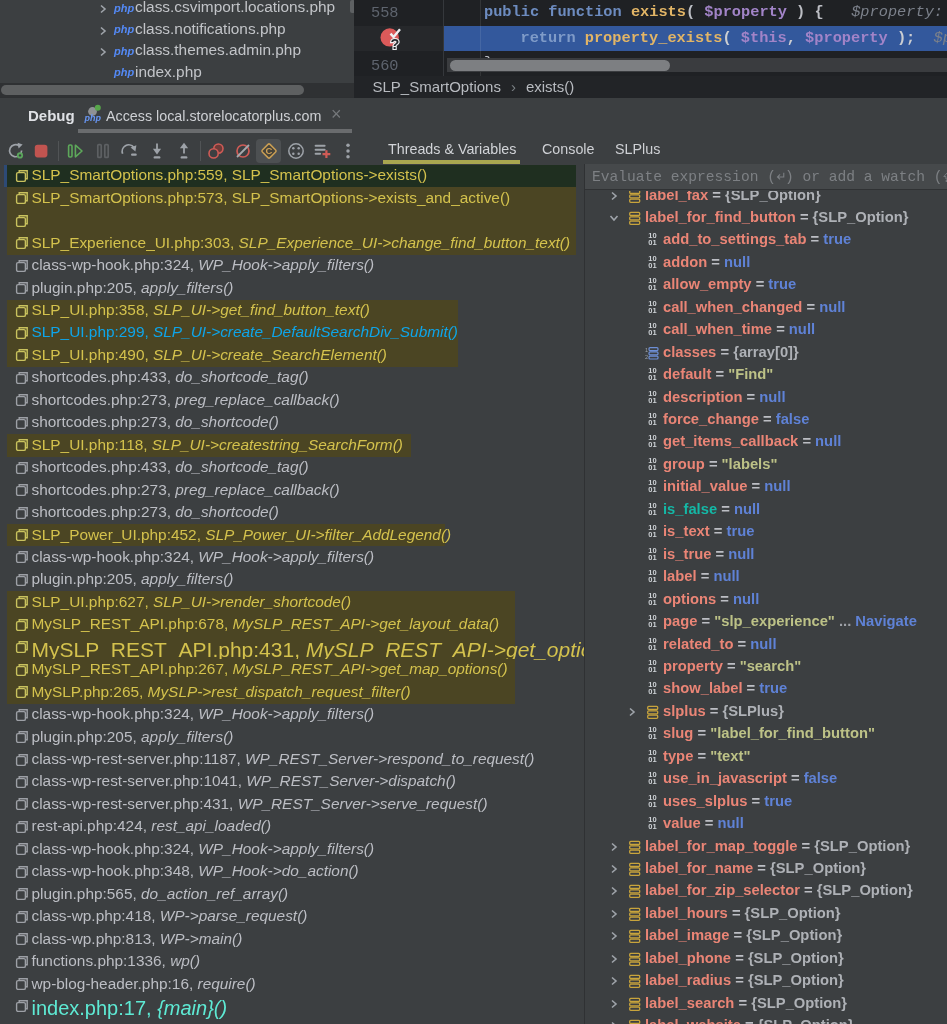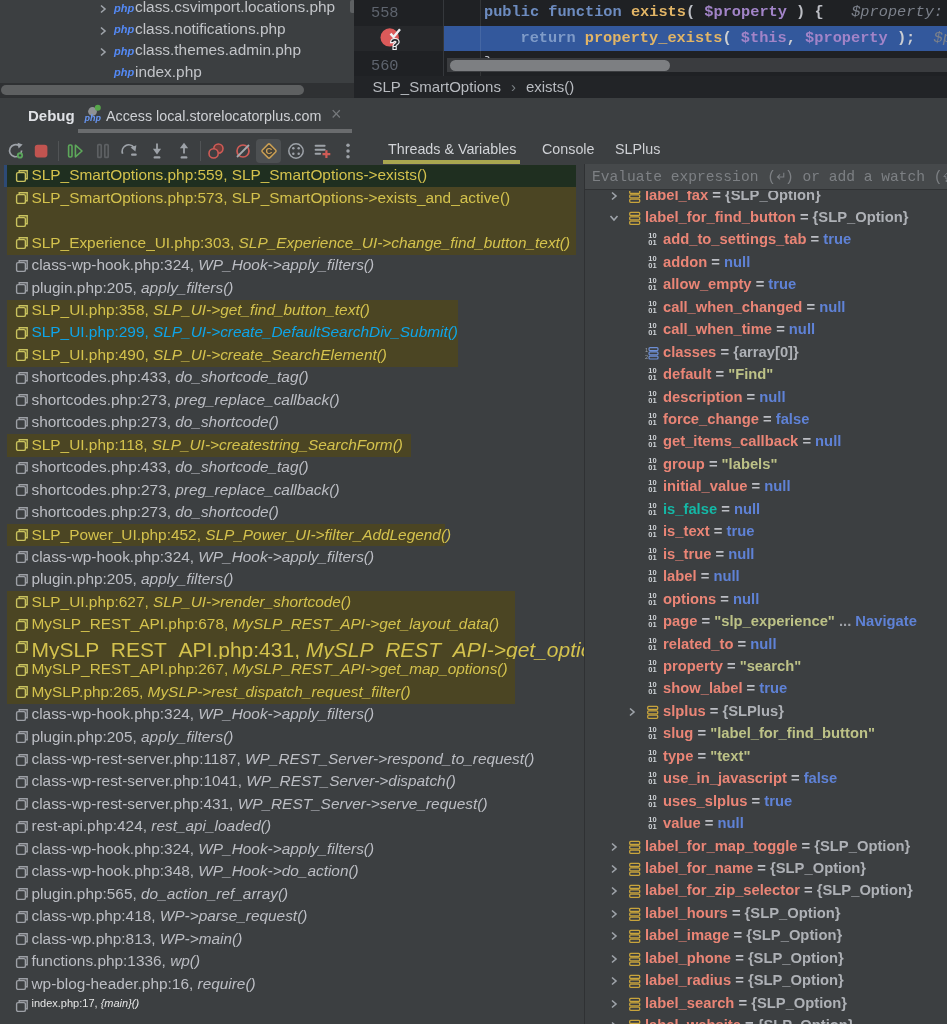--- a/index.html
+++ b/index.html
@@ -330,21 +330,21 @@
 <div class="abs" style="left:31.5px;top:788.05px;font-size:15.4px;color:#bcbec4;white-space:pre">functions.php:1336, <span style="font-style:italic">wp()</span></div>
 <svg class="abs" style="left:15px;top:812.9999999999999px" width="14" height="14" viewBox="0 0 14 14">
         <path d="M4.2 3.2 L4.2 1.8 L12.2 1.8 L12.2 9.8 L10.8 9.8" fill="none" stroke="#9da0a6" stroke-width="1.4"></path>
         <rect x="1.6" y="3.6" width="8.8" height="8.8" rx="1.5" fill="none" stroke="#9da0a6" stroke-width="1.4"></rect>
       </svg>
 <div class="abs" style="left:31.5px;top:810.4999999999999px;font-size:15.4px;color:#bcbec4;white-space:pre">wp-blog-header.php:16, <span style="font-style:italic">require()</span></div>
 <svg class="abs" style="left:15px;top:835.4499999999999px" width="14" height="14" viewBox="0 0 14 14">
         <path d="M4.2 3.2 L4.2 1.8 L12.2 1.8 L12.2 9.8 L10.8 9.8" fill="none" stroke="#9da0a6" stroke-width="1.4"></path>
         <rect x="1.6" y="3.6" width="8.8" height="8.8" rx="1.5" fill="none" stroke="#9da0a6" stroke-width="1.4"></rect>
       </svg>
-<div class="abs" style="left:31.5px;top:832.9499999999999px;font-size:11px;color:#e5e5e5;white-space:pre">index.php:17, <span style="font-style:italic">{main}()</span></div>
+<div class="abs" style="left:31.5px;top:832.9499999999999px;font-size:20px;color:#5eead4;white-space:pre">index.php:17, <span style="font-style:italic">{main}()</span></div>
 </div>
 <div class="abs" style="left:584px;top:164px;width:1px;height:860px;background:#2f3133"></div>
 <div class="abs" style="left:585px;top:164px;width:362px;height:860px;background:#3c3f41;overflow:hidden">
 <div class="abs" style="left:0;top:0;width:362px;height:26px;background:#46494b;border-bottom:1px solid #303234"></div>
 <div class="abs mono" style="left:7px;top:5px;font-size:14.6px;color:#7d8084;white-space:pre">Evaluate expression (<svg width="9" height="11" viewBox="0 0 11 12" style="vertical-align:-1px">
           <path d="M9.5 1.5 L9.5 6.5 L2.5 6.5 M5 3.5 L1.8 6.5 L5 9.5" fill="none" stroke="#7d8084" stroke-width="1.3"></path>
         </svg>) or add a watch (<svg width="9" height="12" viewBox="0 0 11 13" style="vertical-align:-1.5px">
           <path d="M5.5 1 L10 6 L7.4 6 L7.4 9 L3.6 9 L3.6 6 L1 6 Z M3.6 10.8 L7.4 10.8 L7.4 12 L3.6 12 Z" fill="none" stroke="#7d8084" stroke-width="1.1"></path>
         </svg></div>
 <div class="abs" style="left:0;top:27px;width:362px;height:833px;overflow:hidden">

